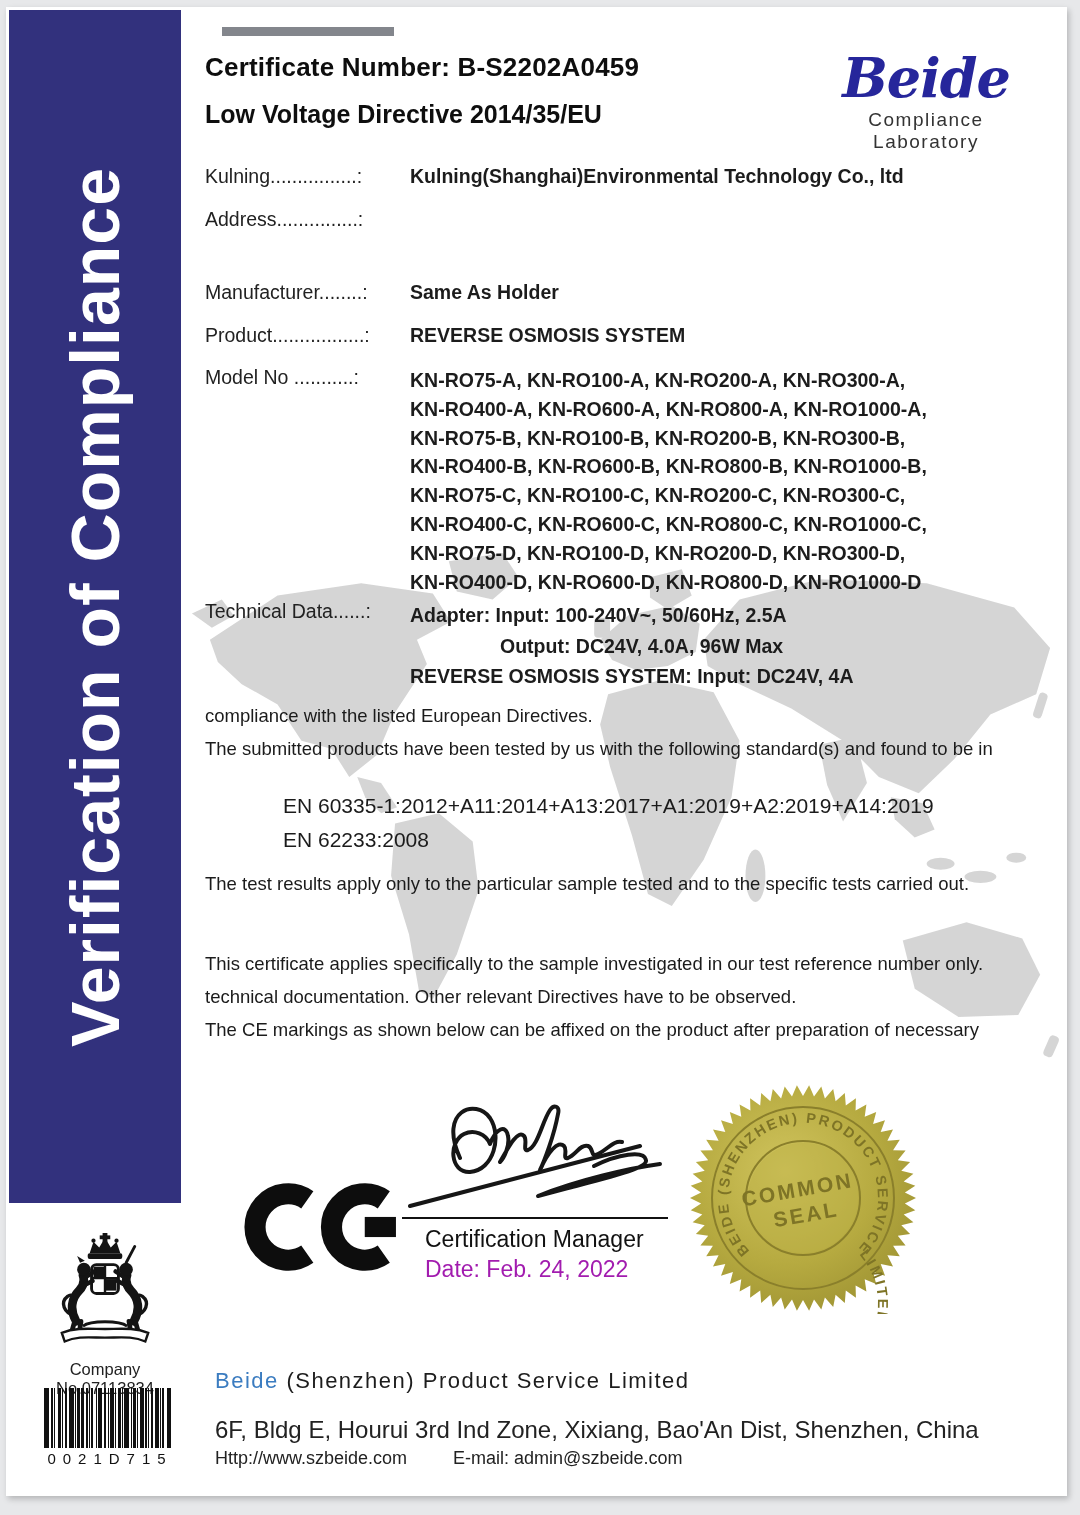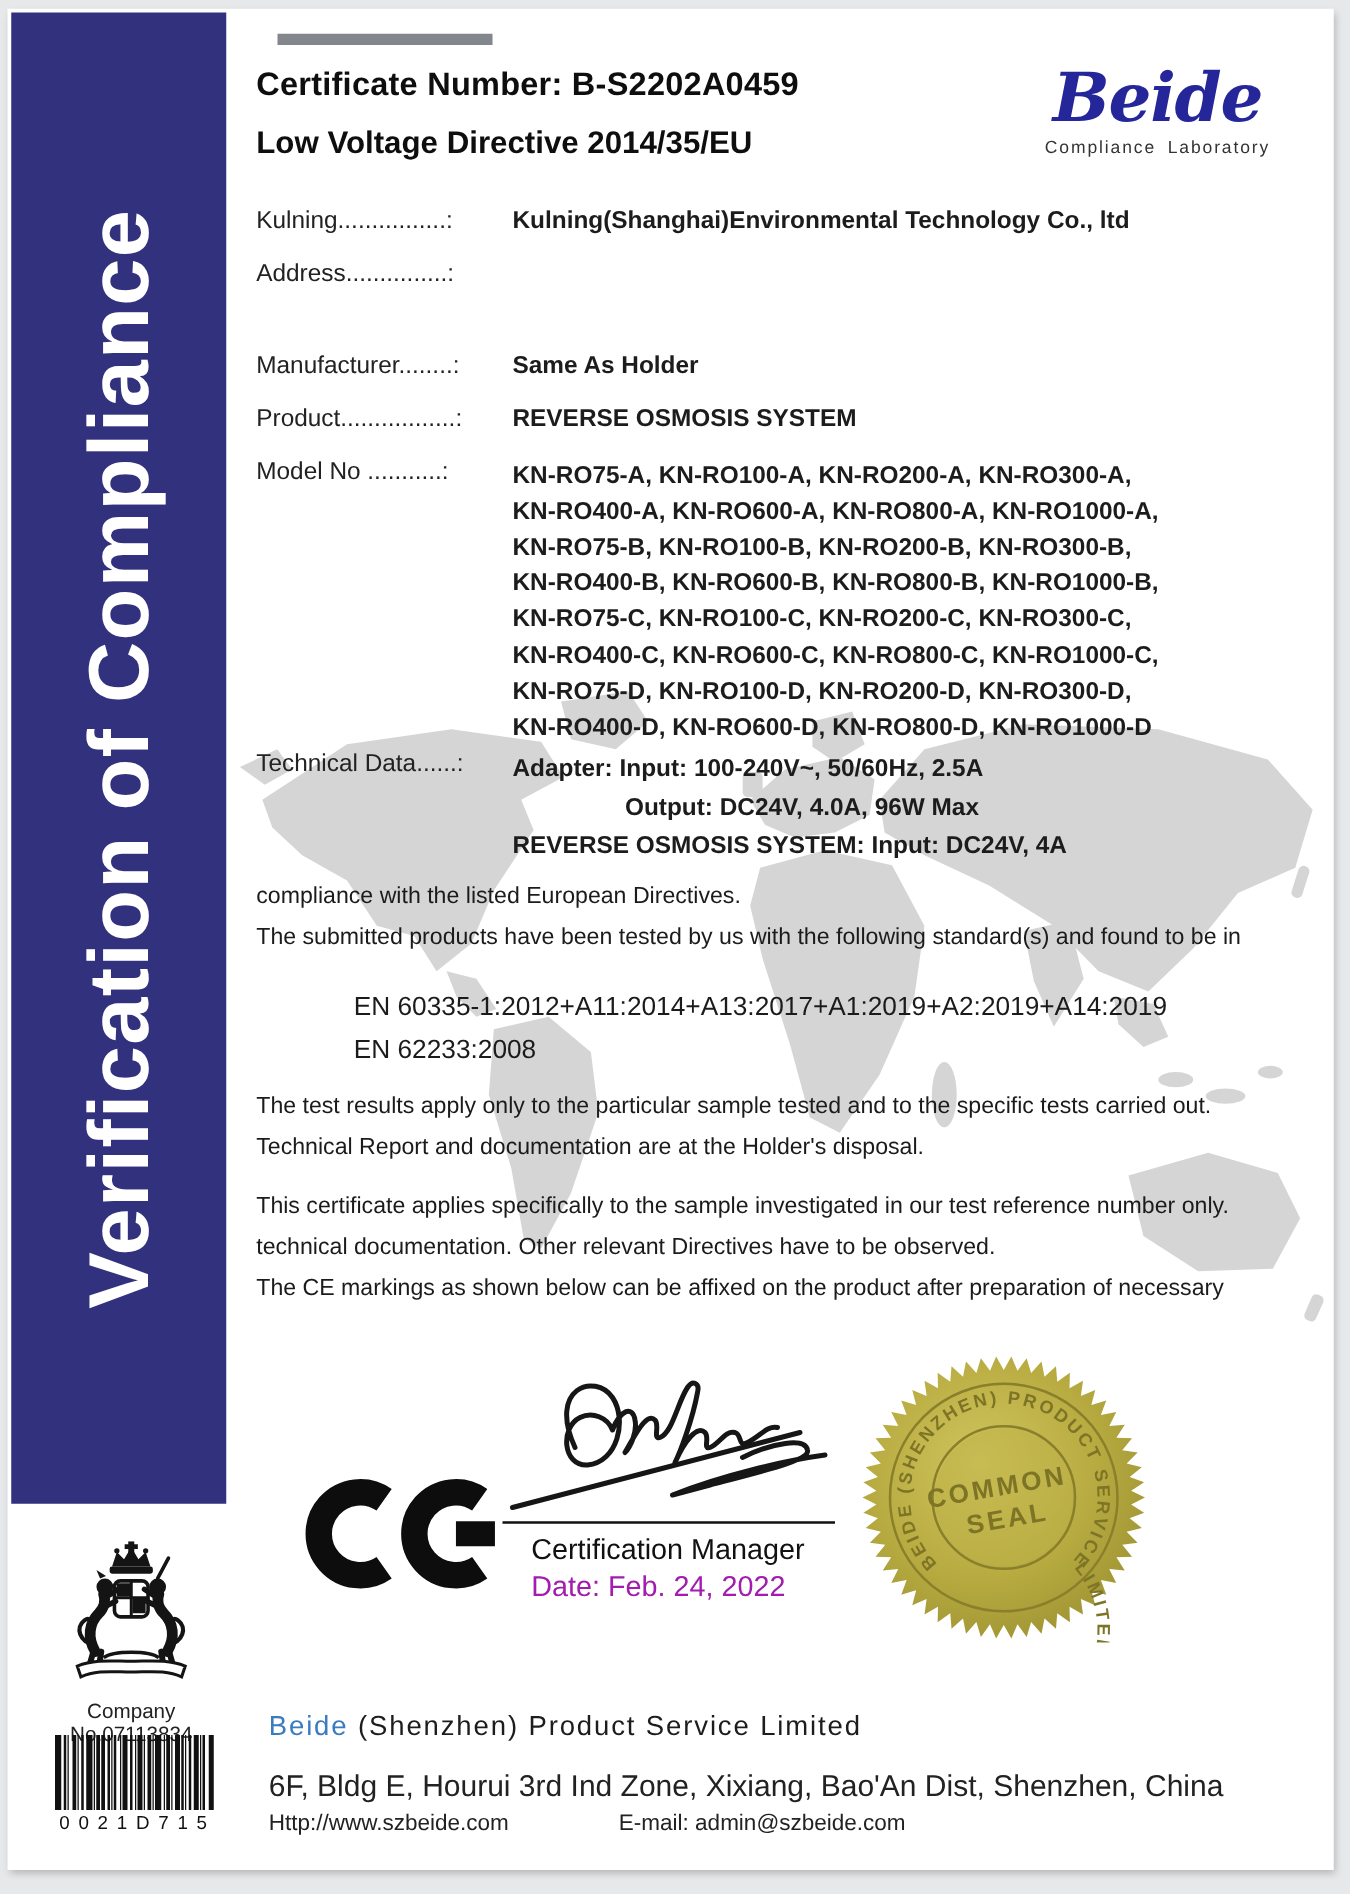--- a/index.html
+++ b/index.html
@@ -18,21 +18,21 @@
   .sidebar-text{writing-mode:vertical-rl;transform:rotate(180deg);color:#fff;
                 font-size:68px;font-weight:bold;letter-spacing:1px;white-space:nowrap;
                 font-family:"Liberation Sans",sans-serif;}
   
   .hdr1{left:205px;top:52px;font-size:26px;font-weight:bold;color:#0e0e0e;letter-spacing:.2px;}
   .hdr2{left:205px;top:100px;font-size:25px;font-weight:bold;color:#0e0e0e;}
   .artifact{left:222px;top:27px;width:172px;height:9px;background:#6d7178;opacity:.85;}
   .logo{left:812px;top:50px;width:228px;text-align:center;}
   .logo-name{font-family:"DejaVu Serif",serif;font-style:italic;font-weight:bold;
              font-size:54px;line-height:56px;color:var(--logo-blue);letter-spacing:-1px;}
-  .logo-sub{font-size:14px;color:#333;letter-spacing:1.5px;margin-top:3px;word-spacing:4px;}
+  .logo-sub{font-size:19px;color:#333;letter-spacing:1.5px;margin-top:3px;word-spacing:4px;}
   
   .lbl{position:absolute;left:205px;width:205px;font-size:19.5px;color:#222;z-index:2;}
   .val{position:absolute;left:410px;width:650px;font-size:19.5px;color:#1c1c1c;z-index:2;font-weight:bold;}
   .val-lines div{line-height:28.8px;}
   .addr div{line-height:37.5px;}
   .tech div{line-height:30.5px;}
   .tech .ind{padding-left:90px;}
   
   .para{position:absolute;left:205px;width:790px;font-size:18.5px;color:#1b1b1b;z-index:2;}
   .para div{line-height:33px;}
@@ -51,21 +51,21 @@
            overflow:hidden;z-index:2;}
   .barcode span{display:block;height:100%;}
   .barcode .b{background:#111;}
   .barcode-digits{left:40px;top:1450px;width:140px;text-align:center;font-size:15px;
                   letter-spacing:7px;color:#111;font-family:"Liberation Sans",sans-serif;z-index:2;}
   
   .f-company{left:215px;top:1368px;font-size:22px;letter-spacing:1.5px;color:#1d1d1d;z-index:2;}
   .f-company .blue{color:var(--footer-blue);}
   .f-addr{left:215px;top:1416px;font-size:24px;color:#222;z-index:2;}
   .f-web{left:215px;top:1448px;font-size:18px;color:#222;z-index:2;}
-  .f-web .site{margin-right:88px;}
+  .f-web .site{margin-right:46px;}
   .map{left:182px;top:543px;width:896px;height:585px;z-index:0;opacity:.92;}
 </style>
 </head>
 <body>
 
 <div id="canvas">
   <div class="page"></div>
 
   <svg class="abs map" viewBox="0 0 900 580" preserveAspectRatio="none">
     <g fill="#d2d2d2" stroke="none">
@@ -138,21 +138,20 @@
     <div>The submitted products have been tested by us with the following standard(s) and found to be in</div>
   </div>
 
   <div class="para standards" style="top:789px">
     <div>EN 60335-1:2012+A11:2014+A13:2017+A1:2019+A2:2019+A14:2019</div>
     <div>EN 62233:2008</div>
   </div>
 
   <div class="para" style="top:867px">
     <div>The test results apply only to the particular sample tested and to the specific tests carried out.</div>
-    <div>Technical Report and documentation are at the Holder's disposal.</div>
   </div>
 
   <div class="para" style="top:947px">
     <div>This certificate applies specifically to the sample investigated in our test reference number only.</div>
     <div>technical documentation. Other relevant Directives have to be observed.</div>
     <div>The CE markings as shown below can be affixed on the product after preparation of necessary</div>
   </div>
 
   <svg class="abs ce-svg" viewBox="0 0 160 95" width="161" height="96">
     <g stroke="#0d0d0d" fill="none" stroke-width="21">

